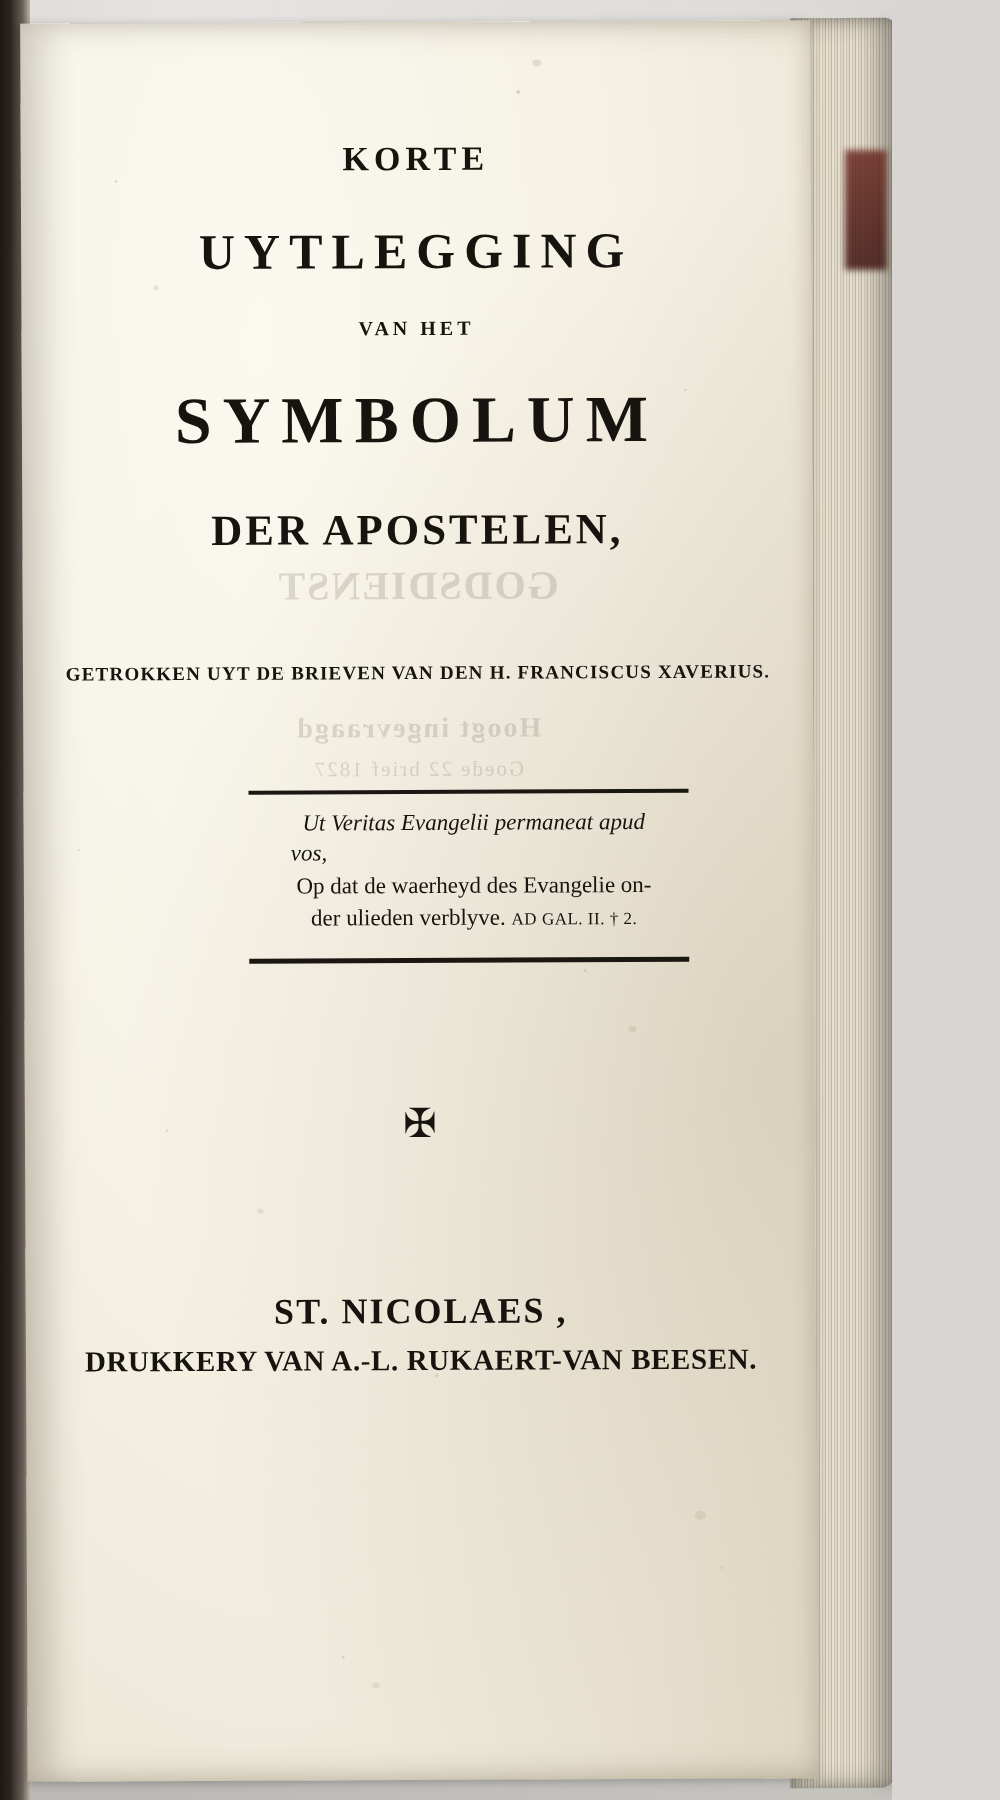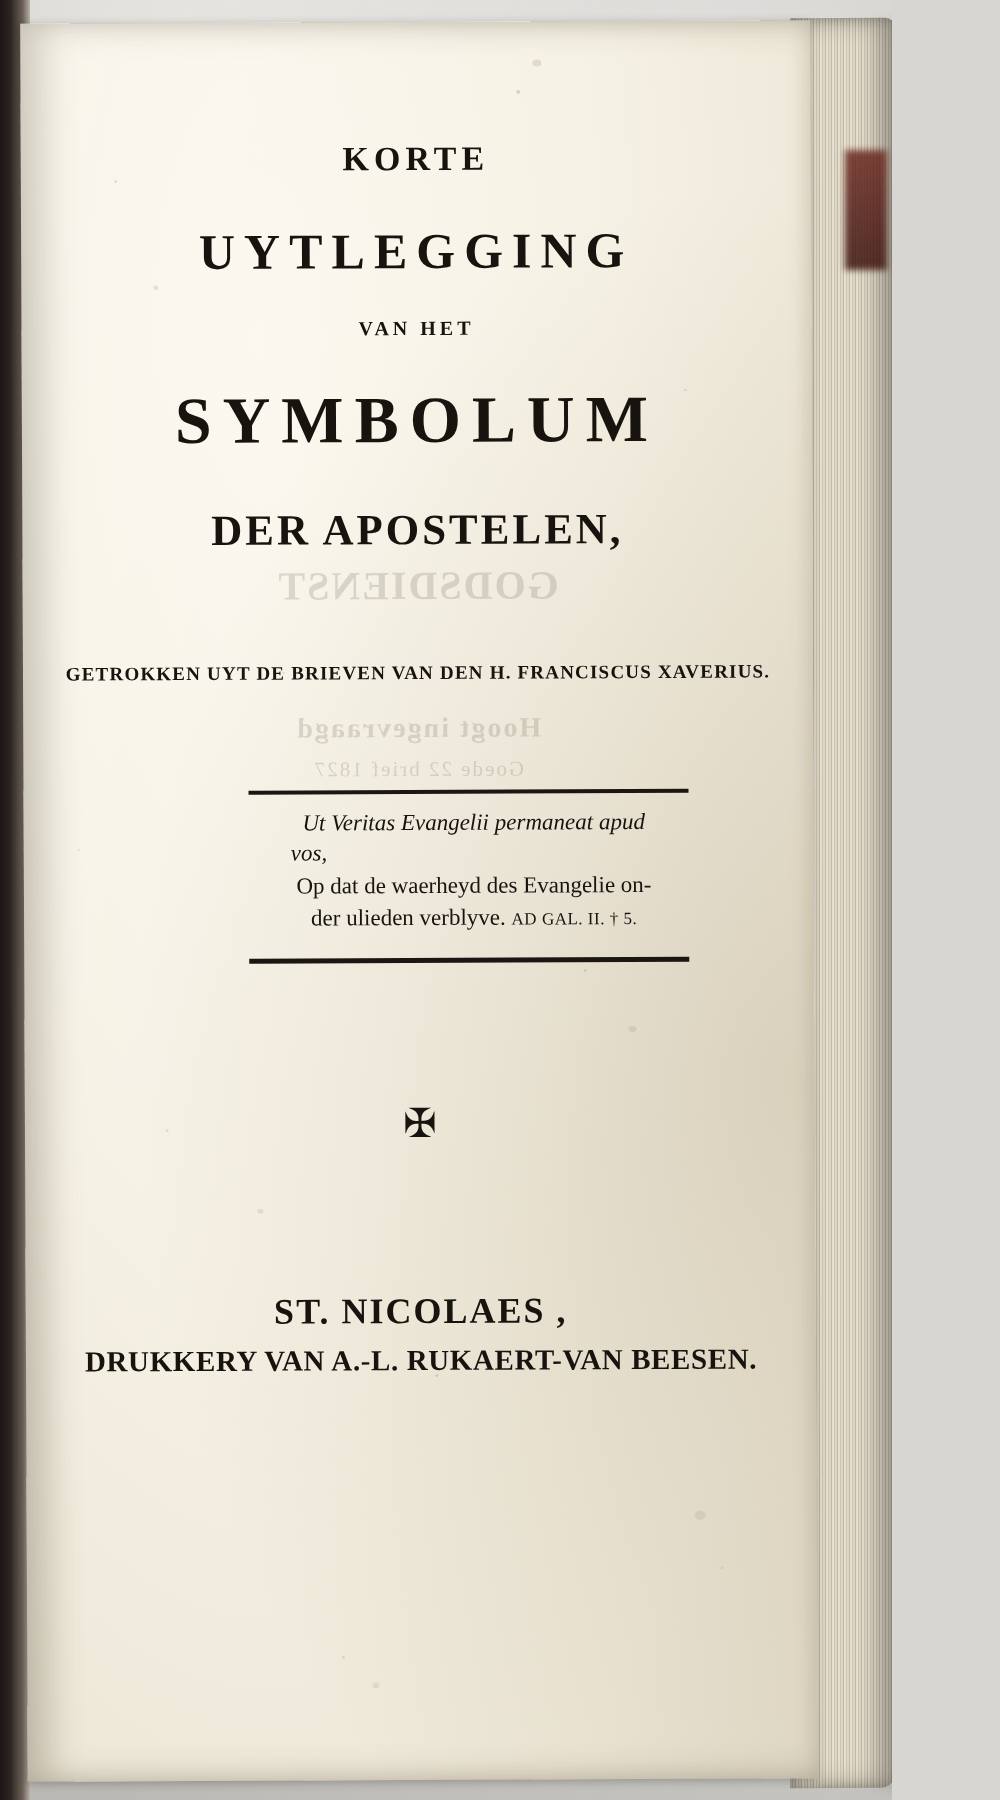--- a/index.html
+++ b/index.html
@@ -307,21 +307,21 @@
       <div class="ln l-getrokken">GETROKKEN UYT DE BRIEVEN VAN DEN H. FRANCISCUS XAVERIUS.</div>
 
       <div class="rule rule-top"></div>
 
       <div class="quote">
         <div class="q-lat">Ut Veritas Evangelii permaneat apud</div>
         <div class="q-lat q-lat2">vos,</div>
         <div class="q-nl">Op dat de waerheyd des Evangelie on-</div>
         <div class="q-nl">
           <span>der ulieden verblyve.</span>
-          <span class="q-ref">AD GAL. II. † 5.</span>
+          <span class="q-ref">AD GAL. II. † 2.</span>
         </div>
       </div>
 
       <div class="rule rule-bot"></div>
 
       <div class="ornament">✠</div>
 
       <div class="imprint-city">ST. NICOLAES ,</div>
 
       <div class="imprint-printer">DRUKKERY VAN A.-L. RUKAERT-VAN BEESEN.</div>

